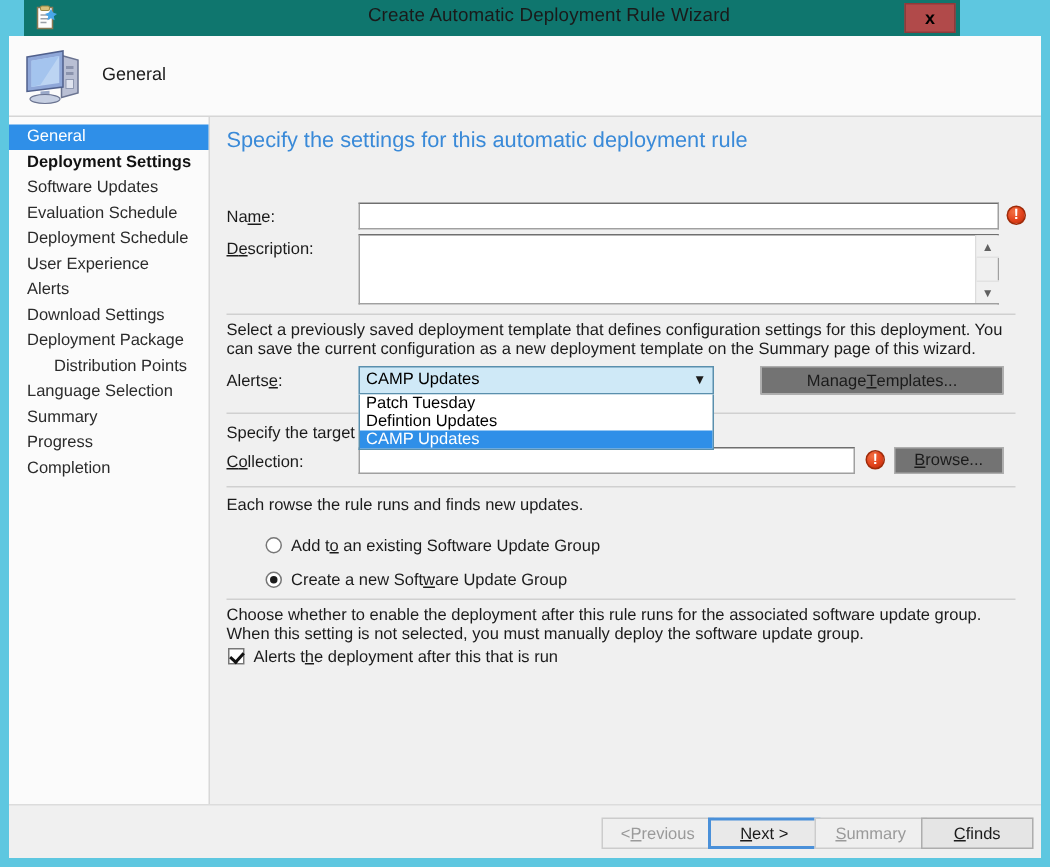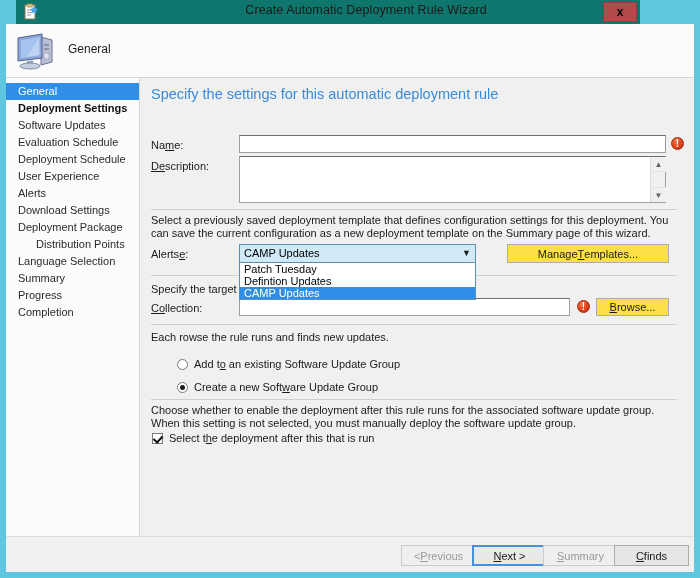--- a/index.html
+++ b/index.html
@@ -126,21 +126,21 @@
     position:absolute;left:99px;top:185px;width:237px;
     background:#ffffff;border:1px solid #5a8fad;border-top:none;
     box-sizing:border-box;z-index:50;
   }
   .combo-opt{
     height:12px;line-height:12px;font-size:11px;color:#000;
     padding-left:4px;white-space:nowrap;cursor:pointer;
   }
   .combo-opt.sel{background:#2f8fe8;color:#ffffff;}
   .btn{
-    position:absolute;background:#fde047;border:1px solid #adadad;
+    position:absolute;background:#737373;border:1px solid #adadad;
     font-size:11px;color:#1b1b1b;box-sizing:border-box;
     display:flex;align-items:center;justify-content:center;cursor:pointer;
   }
   .btn u{text-decoration:underline;}
   .radio-row{position:absolute;font-size:11px;color:#1b1b1b;margin-left:25px;}
   .radio{
     display:inline-block;width:11px;height:11px;border-radius:50%;
     background:#fff;border:1px solid #777;box-sizing:border-box;
     vertical-align:-2px;margin-right:6px;position:relative;
   }
@@ -285,21 +285,21 @@
       </div>
       <div class="radio-row" style="left:12px;top:303px;">
         <span class="radio on"></span><span>Create a new Soft</span><u>w</u><span>are Update Group</span>
       </div>
 
       <div class="hr" style="left:11px;top:321px;width:526px;"></div>
 
       <div class="para" style="left:11px;top:326px;width:524px;">Choose whether to enable the deployment after this rule runs for the associated software update group. When this setting is not selected, you must manually deploy the software update group.</div>
 
       <div class="chk-row" style="left:12px;top:354px;">
-        <span class="chk on"></span><span>Select t</span><u>h</u><span>e deployment after this that is run</span>
+        <span class="chk on"></span><span>Alerts t</span><u>h</u><span>e deployment after this that is run</span>
       </div>
 
       <div class="combo-list">
         <div class="combo-opt">Patch Tuesday</div>
         <div class="combo-opt">Defintion Updates</div>
         <div class="combo-opt sel">CAMP Updates</div>
       </div>
 
     </div>
   </div>

